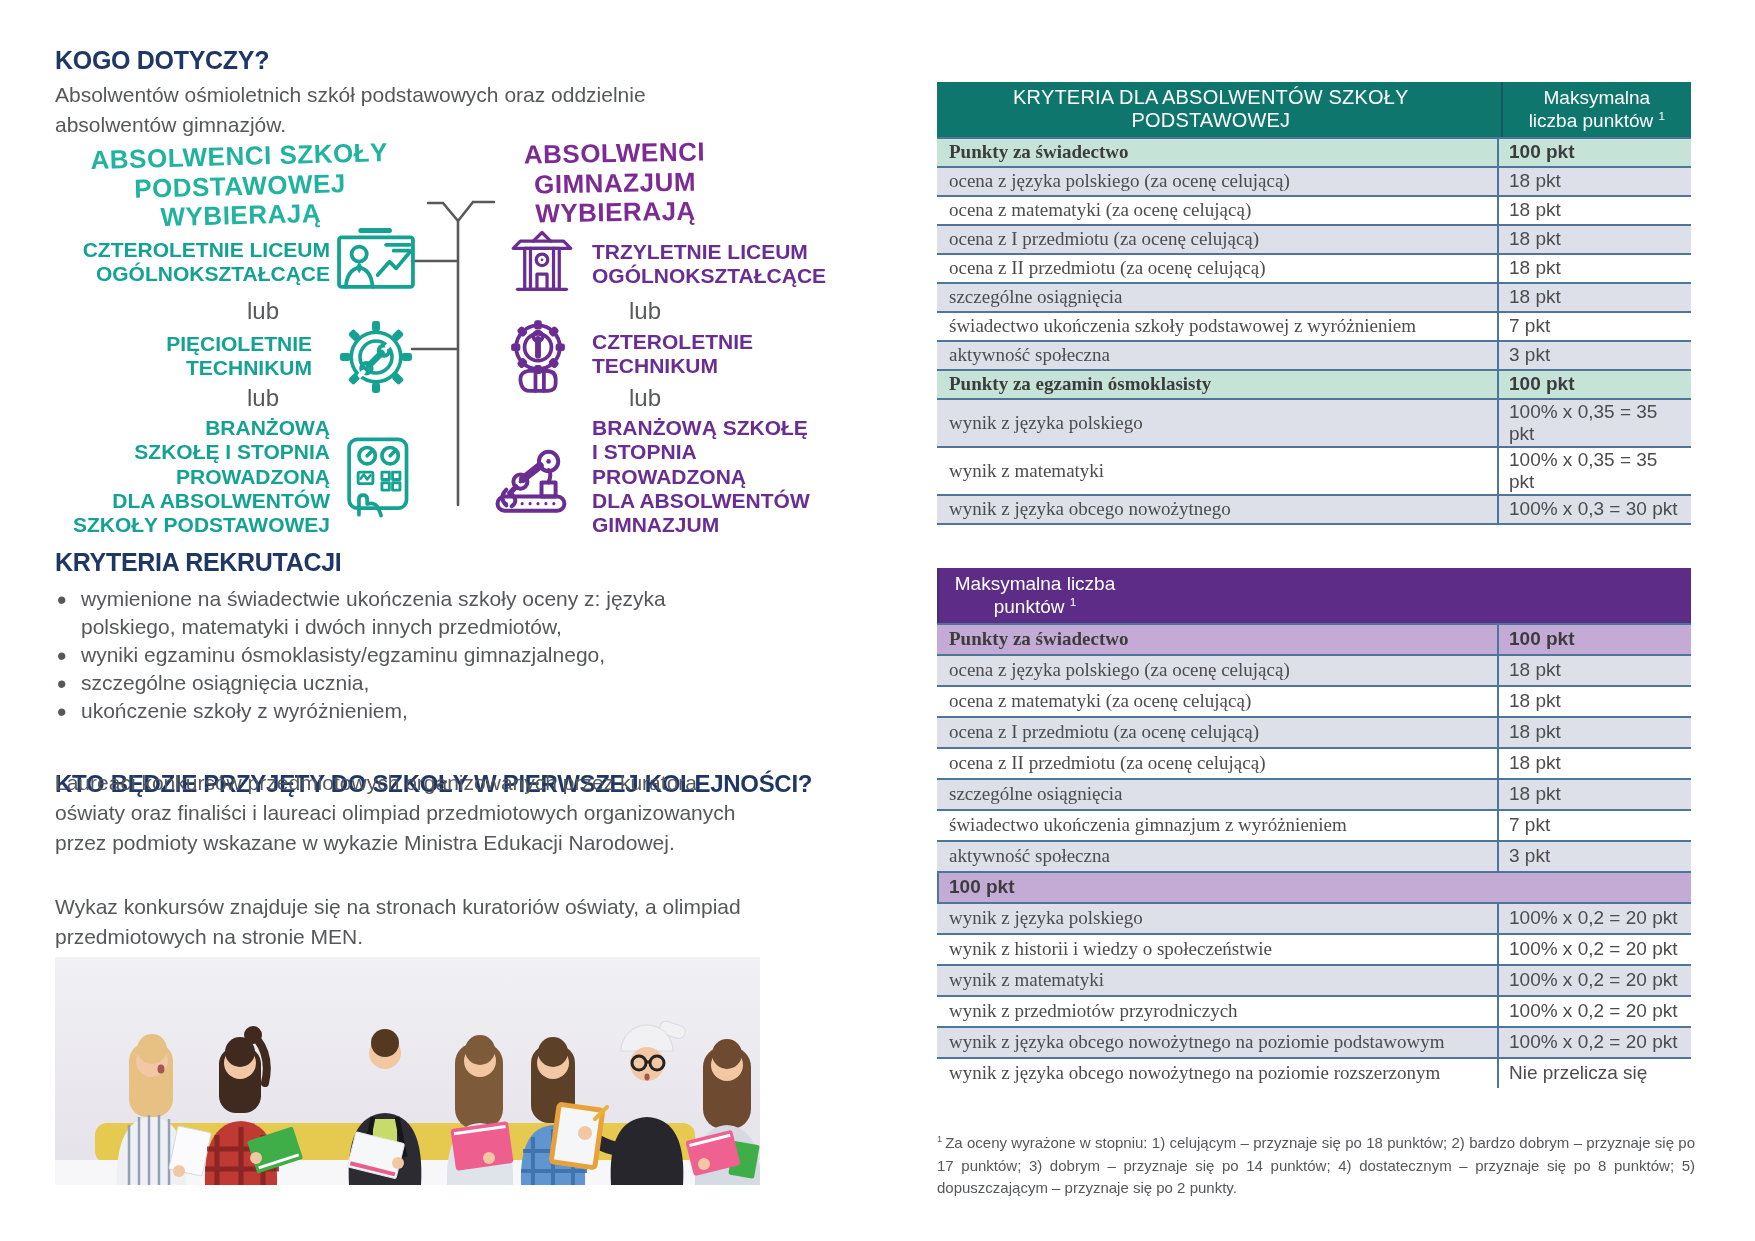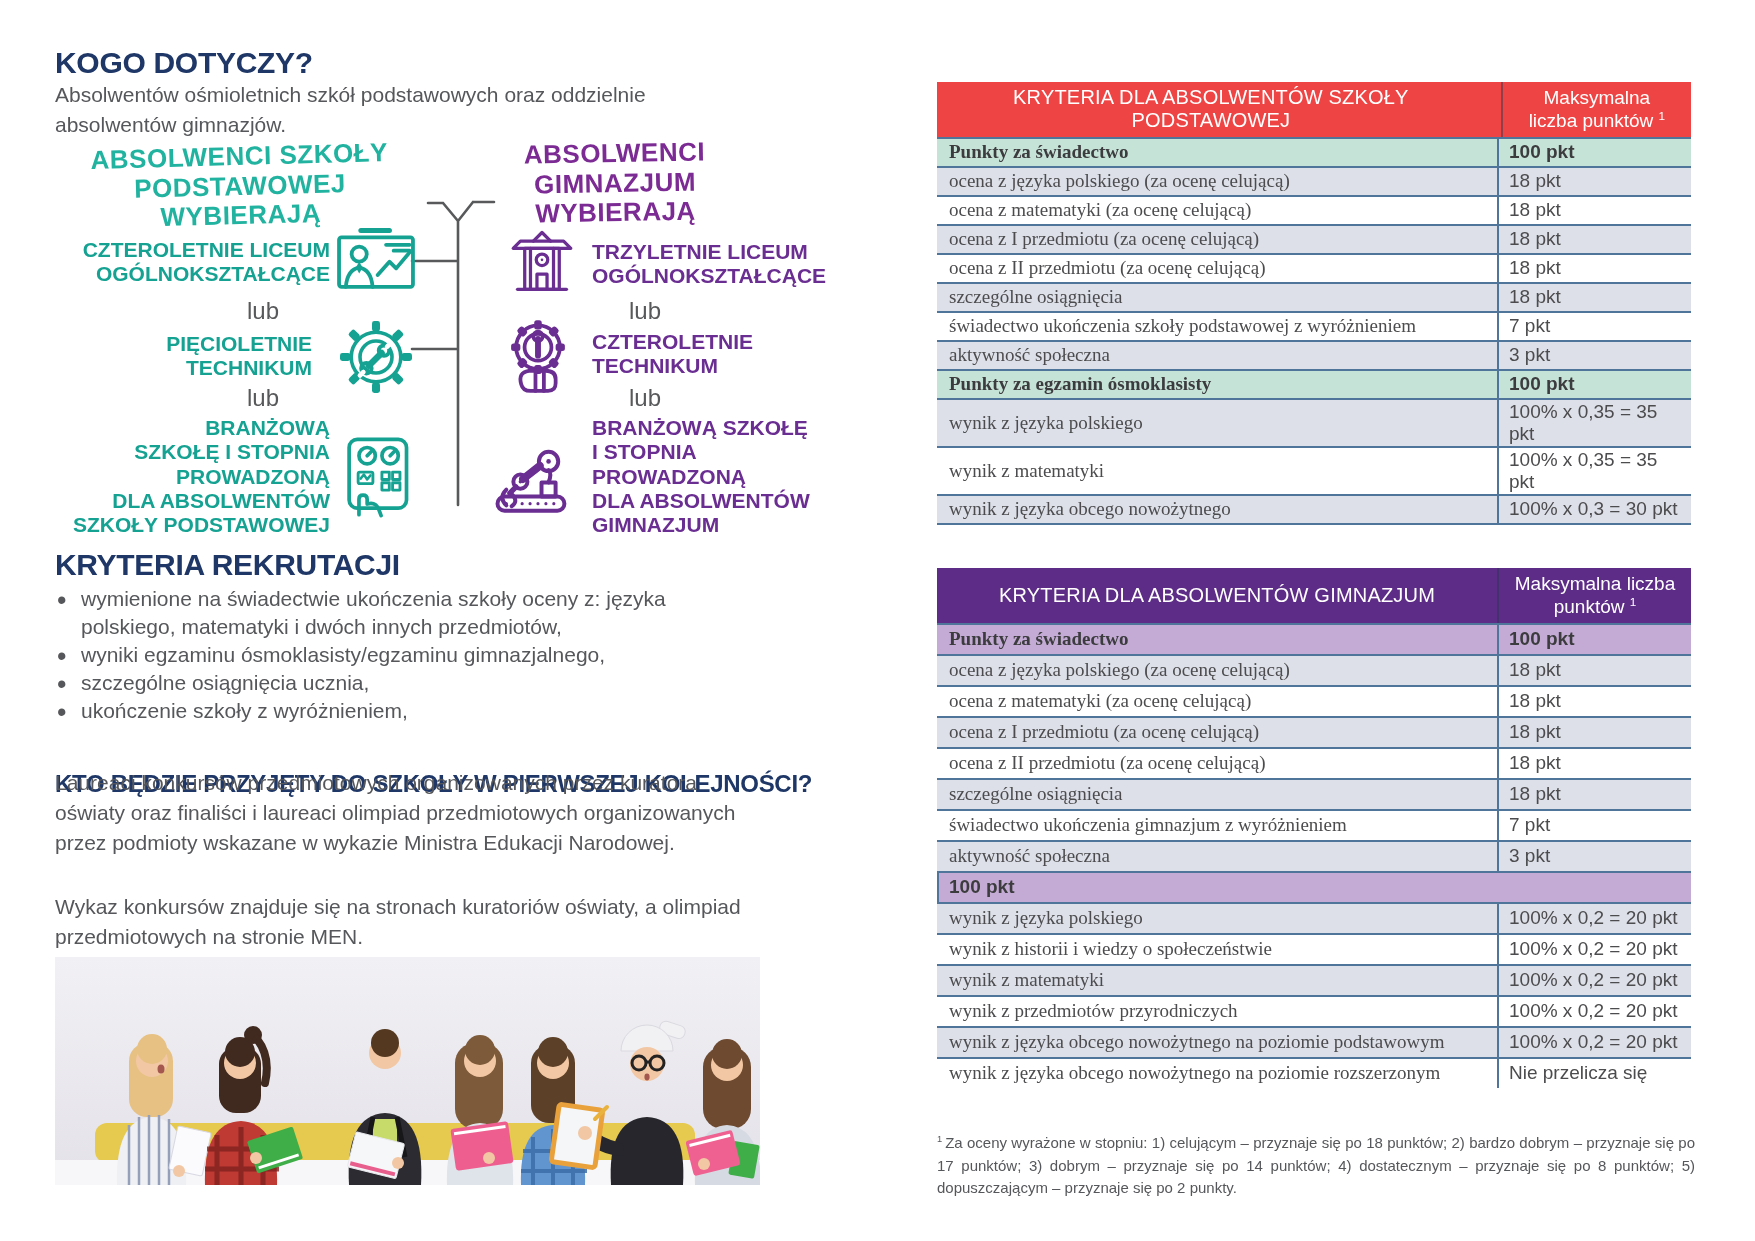--- a/index.html
+++ b/index.html
@@ -1,20 +1,20 @@
 <!DOCTYPE html>
 <html style="--navy: #1e3766; --body: #56575a; --teal: #15a292; --teal-hand: #21b3a0; --purple: #6a2d91; --purple-hand: #7b2b93; --row-gray: #dde0e9; --row-border: #50759a; --lub: #58595b;"><head>
 <meta charset="utf-8">
 <style>
   html,body{margin:0;padding:0;background:#fff;}
   .page{position:relative;width:1755px;height:1241px;background:#fff;overflow:hidden;
         font-family:"Liberation Sans",sans-serif;color:var(--body,#56575a);}
   .abs{position:absolute;}
   .navy{color:var(--navy,#1e3766);}
-  h2{margin:0;font-size:30px;font-weight:800;letter-spacing:-0.3px;}
+  h2{margin:0;font-size:25px;font-weight:800;letter-spacing:-0.3px;}
   p{margin:0;}
   .body-text{font-size:21px;line-height:1.42;color:var(--body,#56575a);}
 
   
   .hw{font-weight:800;text-align:center;line-height:1.14;font-size:26px;letter-spacing:.5px;}
   .hw-teal{color:var(--teal-hand,#21b3a0);transform:rotate(-1.5deg);}
   .hw-purple{color:var(--purple-hand,#7b2b93);transform:rotate(-1deg);}
 
   
   .item{font-weight:700;font-size:21px;line-height:1.16;}
@@ -304,21 +304,21 @@
             <line x1="637" y1="183" x2="679" y2="183" stroke="#fff" stroke-width="3"></line>
           </g>
         <circle cx="649" cy="207" r="6" fill="#f2c7a3"></circle>
       </svg>
     </div>
   </div>
 
   <div>
     <div id="tables-root">
         <div class="tbl tbl--0">
-          <div class="t-head" style="background: #ef4444; gap: 16px;">
+          <div class="t-head" style="background: #0f766e; gap: 16px;">
             <div class="t-title">KRYTERIA DLA ABSOLWENTÓW SZKOŁY PODSTAWOWEJ</div>
             <div class="t-max">
               <span class="lbl">Maksymalna liczba punktów <sup>1</sup></span>
             </div>
           </div>
           <div class="t-body closed">
             <div class="t-row section" style="background: rgb(198, 227, 216);">
               <div class="c-label">Punkty za świadectwo</div>
               <div class="c-value">100 pkt</div>
             </div>
@@ -363,21 +363,20 @@
               <div class="c-value">100% x 0,35 = 35 pkt</div>
             </div>
             <div class="t-row shade">
               <div class="c-label">wynik z języka obcego nowożytnego</div>
               <div class="c-value">100% x 0,3 = 30 pkt</div>
             </div>
           </div>
         </div>
         <div class="tbl tbl--1">
           <div class="t-head" style="background: rgb(93, 44, 134);">
-            <div class="t-title">KRYTERIA DLA ABSOLWENTÓW GIMNAZJUM</div>
             <div class="t-max">
               <span class="lbl">Maksymalna liczba punktów <sup>1</sup></span>
             </div>
           </div>
           <div class="t-body">
             <div class="t-row section" style="background: rgb(196, 171, 213);">
               <div class="c-label">Punkty za świadectwo</div>
               <div class="c-value">100 pkt</div>
             </div>
             <div class="t-row shade">

